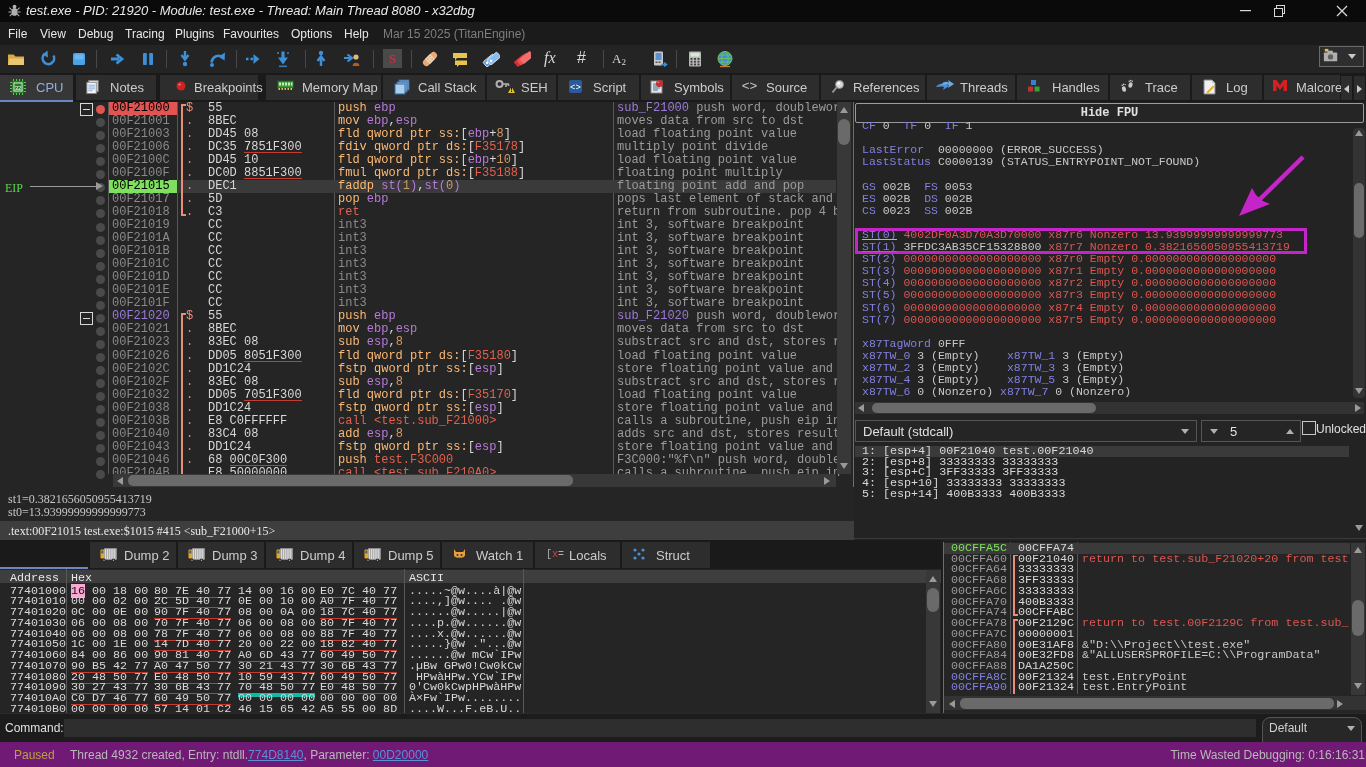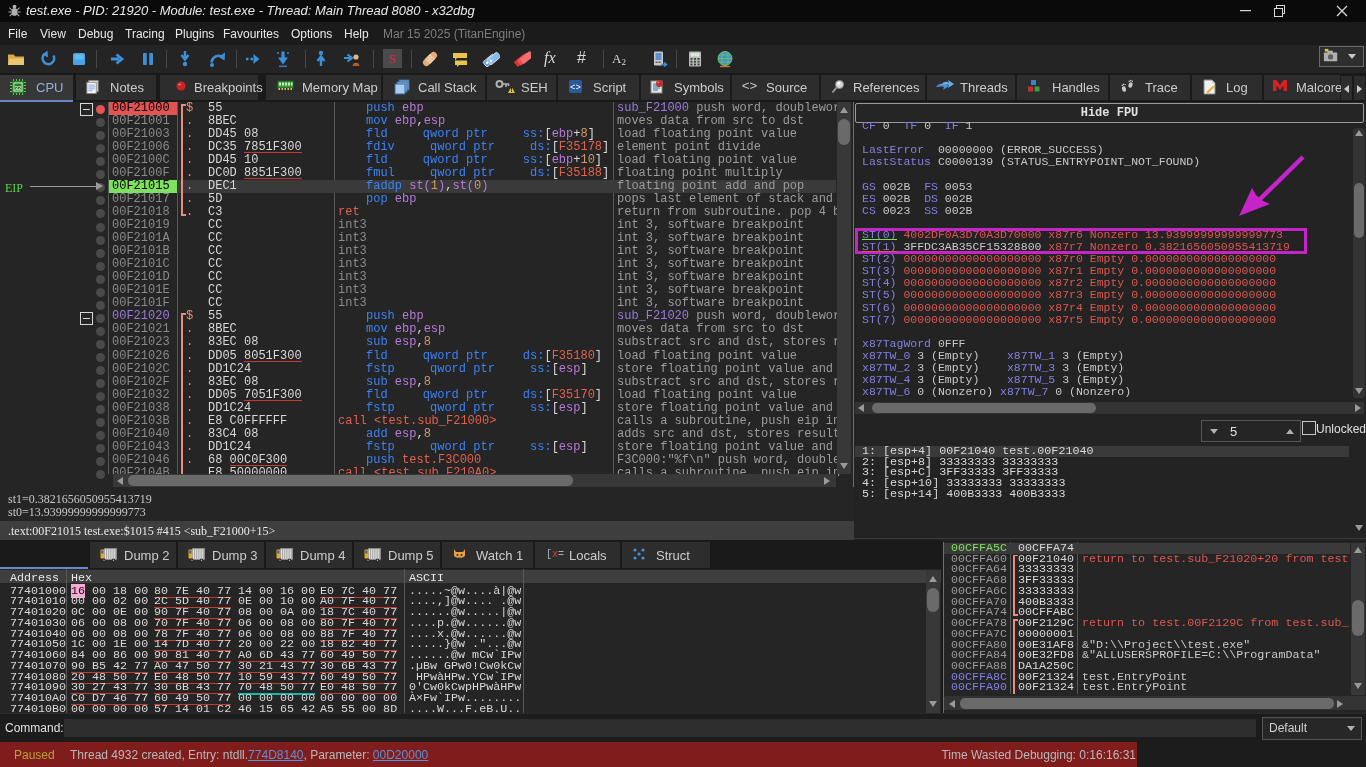--- a/index.html
+++ b/index.html
@@ -14,21 +14,21 @@
 #toolbar { position:absolute; left:0; top:45px; width:1366px; height:28px; background:#242424; }
 .tbsep { position:absolute; top:5px; width:1px; height:18px; background:#484848; }
 #tabbar { position:absolute; left:0; top:73px; width:1366px; height:29px; background:#1a1a1a; }
 .tab { position:absolute; top:2px; height:25px; background:#2d2d2d; color:#cccccc; font-size:13px; }
 .tab.active { background:#373737; color:#92aee0;padding-left:48px; }
 #disasm { position:absolute; left:0; top:102px; width:854px; height:385px; background:#252525; overflow:hidden; }
 .drow { position:absolute; left:0; width:836px; height:13px; }
 .drow > span { position:absolute; white-space:pre; font-family:"Liberation Mono",monospace; font-size:12px; line-height:12.4px; top:0; }
 .drow > span span { position:static; }
 .addr { color:#8a8a8a; }
-.mn { color:#3b82f6;margin-left:28px; }
+.mn { color:#fdba74; }
 .reg { color:#b57bd8; }
 .num { color:#d19a66; }
 .memaddr { color:#e2604e; }
 .gcomment { color:#9c9c9c; }
 .lbl { color:#9b7ad8; }
 .white { color:#d8d8d8; }
 .bracket { color:#e88d7a; }
 .bytes { color:#d8d8d8; }
 .sb { background:#2d2d2d; position:absolute; }
 .sbthumb { background:#6a6a6a; position:absolute; }
@@ -39,21 +39,21 @@
 .red { color:#dc5650; }
 #argspanel { position:absolute; left:853px; top:418px; width:513px; height:123px; background:#232323; border-left:1px solid #6e6e6e; overflow:hidden;}
 #stackpanel { position:absolute; left:943px; top:542px; width:423px; height:171px; background:#252525; border-left:1px solid #6e6e6e; overflow:hidden;}
 #dumppanel { position:absolute; left:0; top:569px; width:941px; height:144px; background:#252525; overflow:hidden; }
 #dumptabs { position:absolute; left:0; top:540px; width:941px; height:29px; background:#1a1a1a; }
 .dtab { position:absolute; top:2px; height:26px; background:#2d2d2d; color:#cccccc; font-size:13px; }
 .dtab.active { background:#373737; color:#92aee0;margin-top:27px; }
 #infopane { position:absolute; left:0; top:487px; width:854px; height:34px; background:#252525; color:#c8c8c8; }
 #statusline { position:absolute; left:0; top:521px; width:854px; height:19px; background:#3e3e3e; color:#e8e8e8; }
 #cmdbar { position:absolute; left:0; top:713px; width:1366px; height:29px; background:#1c1c1c; border-top:1px solid #2a2a2a; color:#d0d0d0; font-size:12px; }
-#statusbar { position:absolute; left:0; top:742px; width:1137px; height:25px; background:#7f1d1d; color:#b8b8b8; font-size:12px; }
+#statusbar { position:absolute; left:0; top:742px; width:1366px; height:25px; background:#701a75; color:#b8b8b8; font-size:12px; }
 .hexrow { position:absolute; font-family:"Liberation Mono",monospace; font-size:11.7px; line-height:11px; white-space:pre; color:#d8d8d8; }
 .srow { position:absolute; font-family:"Liberation Mono",monospace; font-size:11.7px; line-height:11px; white-space:pre; color:#d8d8d8; }
 </style>
 </head>
 <body>
 
 <div id="titlebar">
   <svg class="abs" style="left:7px;top:3px" width="15" height="15" viewBox="0 0 16 16">
       <g fill="#b0b0b0">
         <ellipse cx="8" cy="9.5" rx="3.2" ry="4.2"></ellipse>
@@ -390,21 +390,21 @@
 <span class="bracket" style="left:186px">.</span>
 <span class="bytes" style="left:208px">DD45 08</span>
 <span class="x" style="left:338px"><span class="mn">fld</span> <span class="mn">qword ptr</span> <span class="mn">ss:</span><span class="white">[</span><span class="reg">ebp</span><span class="white">+</span><span class="num">8</span><span class="white">]</span></span>
 <span class="x" style="left:617px"><span class="gcomment">load floating point value</span></span>
 </div>
 <div class="drow" style="top:38.7px">
 <span class="addr" style="left:112px">00F21006</span>
 <span class="bracket" style="left:186px">.</span>
 <span class="bytes" style="left:208px">DC35 7851F300</span>
 <span class="x" style="left:338px"><span class="mn">fdiv</span> <span class="mn">qword ptr</span> <span class="mn">ds:</span><span class="white">[</span><span class="memaddr">F35178</span><span class="white">]</span></span>
-<span class="x" style="left:617px"><span class="gcomment">element point divide</span></span>
+<span class="x" style="left:617px"><span class="gcomment">multiply point divide</span></span>
 </div>
 <div class="drow" style="top:51.7px">
 <span class="addr" style="left:112px">00F2100C</span>
 <span class="bracket" style="left:186px">.</span>
 <span class="bytes" style="left:208px">DD45 10</span>
 <span class="x" style="left:338px"><span class="mn">fld</span> <span class="mn">qword ptr</span> <span class="mn">ss:</span><span class="white">[</span><span class="reg">ebp</span><span class="white">+</span><span class="num">10</span><span class="white">]</span></span>
 <span class="x" style="left:617px"><span class="gcomment">load floating point value</span></span>
 </div>
 <div class="drow" style="top:64.8px">
 <span class="addr" style="left:112px">00F2100F</span>
@@ -640,20 +640,24 @@
 <div class="sb" style="left:1px;top:300px;width:509px;height:12px;background:#333333"></div>
 <div class="abs" style="left:4px;top:302px;width:0;height:0;border-top:4px solid transparent;border-bottom:4px solid transparent;border-right:6px solid #9a9a9a"></div>
 <div class="sbthumb" style="left:18px;top:301px;width:224px;height:10px;border-radius:5px"></div>
 <div class="abs" style="left:501px;top:302px;width:0;height:0;border-top:4px solid transparent;border-bottom:4px solid transparent;border-left:6px solid #9a9a9a"></div>
 </div>
 <svg class="abs" style="left:1230px;top:150px;pointer-events:none" width="90" height="80">
     <line x1="73" y1="7" x2="26" y2="53" stroke="#c524c8" stroke-width="4.5"></line>
     <path d="M9 66 L22 38 L26 45 L33 51 L40 54 Z" fill="#c524c8"></path>
   </svg>
 <div id="argspanel">
+<div class="abs" style="left:1px;top:2px;width:342px;height:22px;background:#252525;border:1px solid #555">
+      <span class="abs" style="left:7px;top:3px;color:#e0e0e0;font-size:13px">Default (stdcall)</span>
+      <span class="abs" style="left:325px;top:8px;width:0;height:0;border-left:4px solid transparent;border-right:4px solid transparent;border-top:5px solid #b0b0b0"></span>
+    </div>
 <div class="abs" style="left:347px;top:2px;width:100px;height:22px;background:#252525;border:1px solid #555">
       <span class="abs" style="left:8px;top:8px;width:0;height:0;border-left:4px solid transparent;border-right:4px solid transparent;border-top:5px solid #b0b0b0"></span>
       <span class="abs" style="left:28px;top:3px;color:#e0e0e0;font-size:13px">5</span>
       <span class="abs" style="left:84px;top:8px;width:0;height:0;border-left:4px solid transparent;border-right:4px solid transparent;border-bottom:5px solid #b0b0b0"></span>
     </div>
 <div class="abs" style="left:448px;top:3px;width:14px;height:14px;background:#252525;border:1px solid #c8c8c8"></div>
 <div class="abs" style="left:462px;top:4px;color:#e0e0e0;font-size:12px">Unlocked</div>
 <div class="abs" style="left:1px;top:28.0px;width:494px;height:11px;background:#3a3a3a"></div>
 <div class="srow" style="left:8px;top:28.0px;color:#d8d8d8">1: [esp+4] 00F21040 test.00F21040</div>
 <div class="srow" style="left:8px;top:38.7px;color:#d8d8d8">2: [esp+8] 33333333 33333333</div>
@@ -826,21 +830,21 @@
 <div class="hexrow" style="left:409px;top:91.8px">.µBw GPw0!Cw0kCw</div>
 <div class="hexrow addr" style="left:10px;top:102.5px">77401080</div>
 <div class="hexrow" style="left:71px;top:102.5px;border-bottom:1px solid #c33b31">20 48 50 77</div>
 <div class="hexrow" style="left:154px;top:102.5px;border-bottom:1px solid #c33b31">E0 48 50 77</div>
 <div class="hexrow" style="left:238px;top:102.5px;border-bottom:1px solid #c33b31">10 59 43 77</div>
 <div class="hexrow" style="left:320px;top:102.5px;border-bottom:1px solid #c33b31">60 49 50 77</div>
 <div class="hexrow" style="left:409px;top:102.5px"> HPwàHPw.YCw`IPw</div>
 <div class="hexrow addr" style="left:10px;top:113.2px">77401090</div>
 <div class="hexrow" style="left:71px;top:113.2px;border-bottom:1px solid #c33b31">30 27 43 77</div>
 <div class="hexrow" style="left:154px;top:113.2px;border-bottom:1px solid #c33b31">30 6B 43 77</div>
-<div class="hexrow" style="left:238px;top:113.2px;border-bottom:2px solid #14b8a6">70 48 50 77</div>
+<div class="hexrow" style="left:238px;top:113.2px;border-bottom:4px solid #14b8a6">70 48 50 77</div>
 <div class="hexrow" style="left:320px;top:113.2px;border-bottom:1px solid #c33b31">E0 48 50 77</div>
 <div class="hexrow" style="left:409px;top:113.2px">0'Cw0kCwpHPwàHPw</div>
 <div class="hexrow addr" style="left:10px;top:124.0px">774010A0</div>
 <div class="hexrow" style="left:71px;top:124.0px;border-bottom:1px solid #c33b31">C0 D7 46 77</div>
 <div class="hexrow" style="left:154px;top:124.0px;border-bottom:1px solid #c33b31">60 49 50 77</div>
 <div class="hexrow" style="left:238px;top:124.0px">00 00 00 00</div>
 <div class="hexrow" style="left:320px;top:124.0px">00 00 00 00</div>
 <div class="hexrow" style="left:409px;top:124.0px">À×Fw`IPw........</div>
 <div class="hexrow addr" style="left:10px;top:134.8px">774010B0</div>
 <div class="hexrow" style="left:71px;top:134.8px">00 00 00 00</div>
@@ -918,21 +922,21 @@
 <div id="infopane">
 <div class="mono abs" style="left:8px;top:5px;font-size:12px">st1=0.3821656050955413719</div>
 <div class="mono abs" style="left:8px;top:18px;font-size:12px">st0=13.93999999999999773</div>
 </div>
 <div id="statusline">
     <div class="mono abs" style="left:8px;top:3px;font-size:12px">.text:00F21015 test.exe:$1015 #415 &lt;sub_F21000+15&gt;</div>
   </div>
 <div id="cmdbar">
 <div class="abs" style="left:5px;top:7px;font-size:12px;color:#e0e0e0">Command:</div>
 <div class="abs" style="left:64px;top:5px;width:1192px;height:18px;background:#2e2e2e"></div>
-<div class="abs" style="left:1262px;top:3px;width:100px;height:23px;background:#272727;border:1px solid #555;border-radius:0;">
+<div class="abs" style="left:1262px;top:3px;width:100px;height:35px;background:#272727;border:1px solid #555;border-radius:8px;">
 <span class="abs" style="left:6px;top:3px">Default</span>
 <span class="abs" style="left:84px;top:8px;width:0;height:0;border-left:4px solid transparent;border-right:4px solid transparent;border-top:5px solid #b0b0b0"></span>
 </div>
 </div>
 <div id="statusbar">
 <div class="abs" style="left:14px;top:6px;color:#b8a23c">Paused</div>
 <div class="abs" style="left:70px;top:6px">Thread 4932 created, Entry: ntdll.<span style="color:#5c8fd6;text-decoration:underline">774D8140</span>, Parameter: <span style="color:#5c8fd6;text-decoration:underline">00D20000</span></div>
 <div class="abs" style="right:1px;top:6px">Time Wasted Debugging: 0:16:16:31</div>
 </div>
 </body></html>

